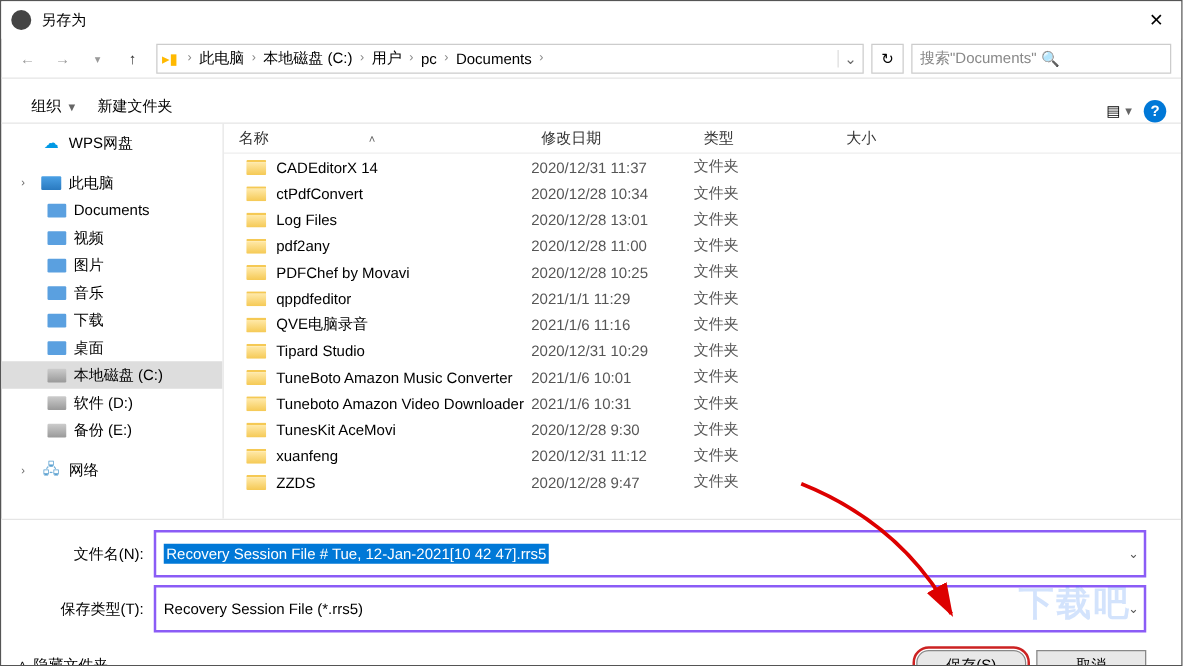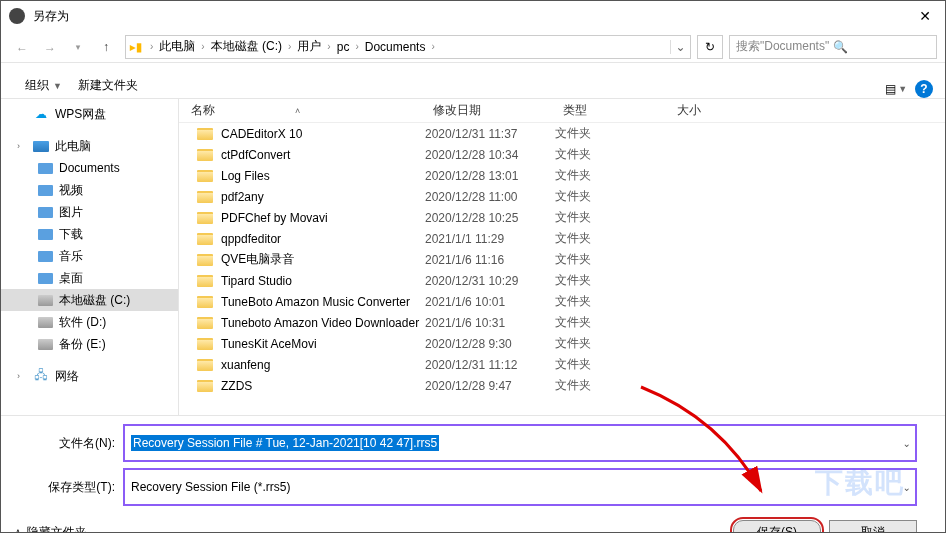--- a/index.html
+++ b/index.html
@@ -146,27 +146,27 @@
       <div class="side-item sub">
         <span class="side-ico">
           <span class="ico-folder-y" style="background:#5aa0e0"></span>
         </span>
         <span>图片</span>
       </div>
       <div class="side-item sub">
         <span class="side-ico">
           <span class="ico-folder-y" style="background:#5aa0e0"></span>
         </span>
+        <span>音乐</span>
+      </div>
+      <div class="side-item sub">
+        <span class="side-ico">
+          <span class="ico-folder-y" style="background:#5aa0e0"></span>
+        </span>
         <span>下载</span>
-      </div>
-      <div class="side-item sub">
-        <span class="side-ico">
-          <span class="ico-folder-y" style="background:#5aa0e0"></span>
-        </span>
-        <span>音乐</span>
       </div>
       <div class="side-item sub">
         <span class="side-ico">
           <span class="ico-folder-y" style="background:#5aa0e0"></span>
         </span>
         <span>桌面</span>
       </div>
       <div class="side-item sub selected">
         <span class="side-ico">
           <span class="ico-disk"></span>
@@ -199,21 +199,21 @@
           <span class="sort-arrow">˄</span>
         </div>
       <div class="col-date">修改日期</div>
       <div class="col-type">类型</div>
       <div class="col-size">大小</div>
     </div>
     <div class="filelist" id="filelist">
         <div class="file-row">
           <div class="fname">
             <span class="folder-ico"></span>
-            <span>CADEditorX 10</span>
+            <span>CADEditorX 14</span>
           </div>
           <div class="fdate">2020/12/31 11:37</div>
           <div class="ftype">文件夹</div>
         </div>
         <div class="file-row">
           <div class="fname">
             <span class="folder-ico"></span>
             <span>ctPdfConvert</span>
           </div>
           <div class="fdate">2020/12/28 10:34</div>

